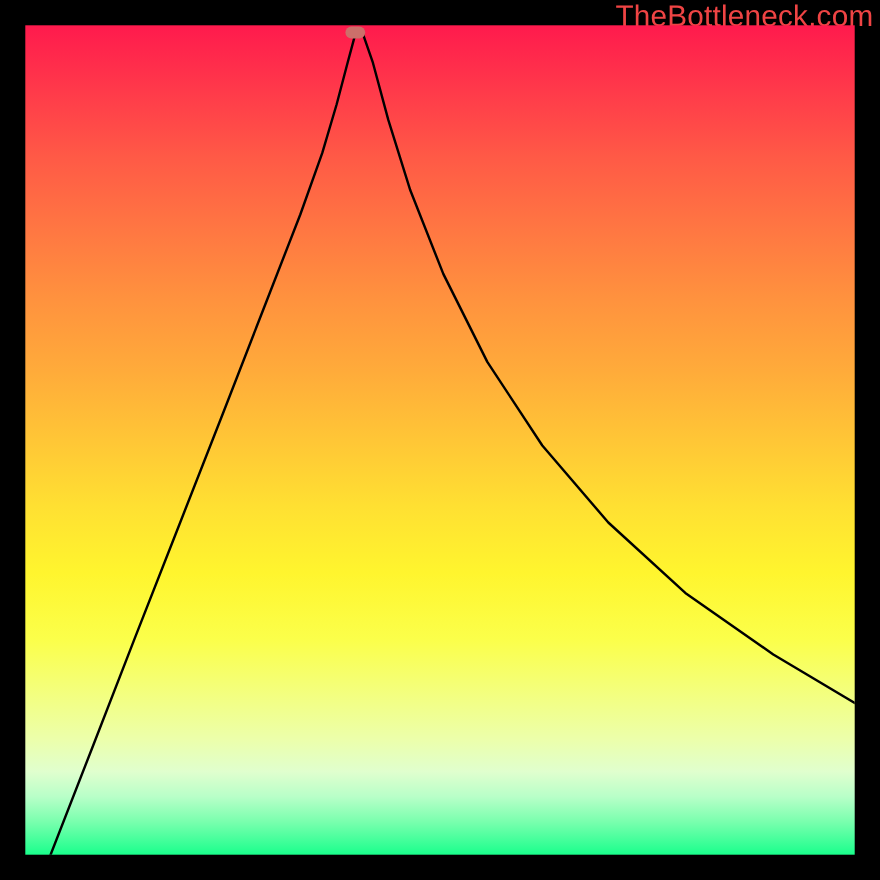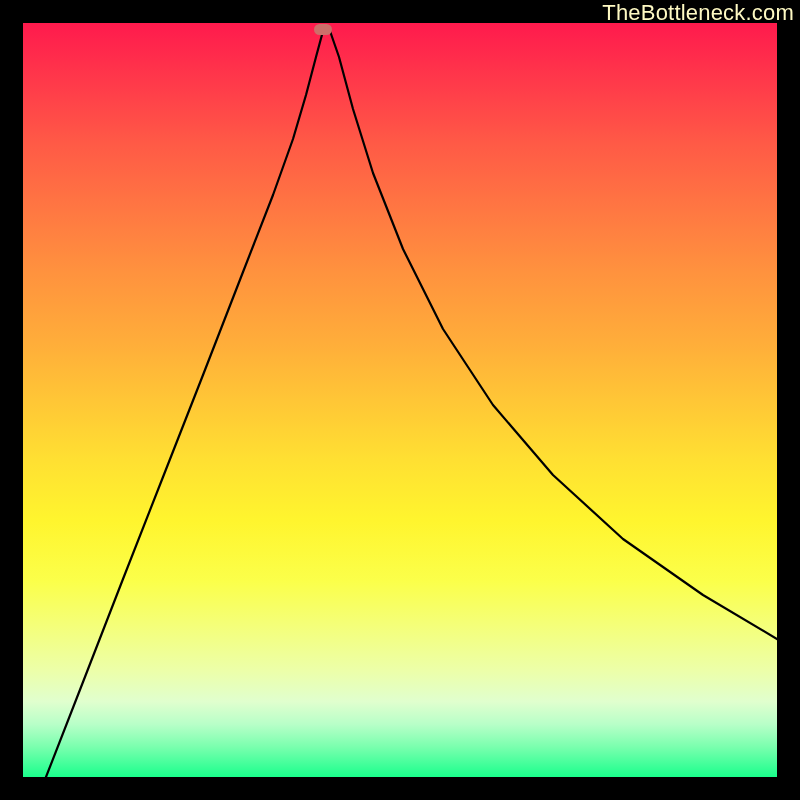--- a/index.html
+++ b/index.html
@@ -40,22 +40,22 @@
     position: absolute;
     width: 18px;
     height: 11px;
     border-radius: 6px;
     background: #cc6f6a;
   }
   .watermark {
     position: absolute;
     top: 0px;
     right: 6px;
-    color: #fef9c3;
-    font-size: 22px;
+    color: #ef4444;
+    font-size: 27px;
     font-weight: 500;
     letter-spacing: 0.2px;
   }
   svg.curve {
     position: absolute;
     left: 0;
     top: 0;
     width: 754px;
     height: 754px;
   }

